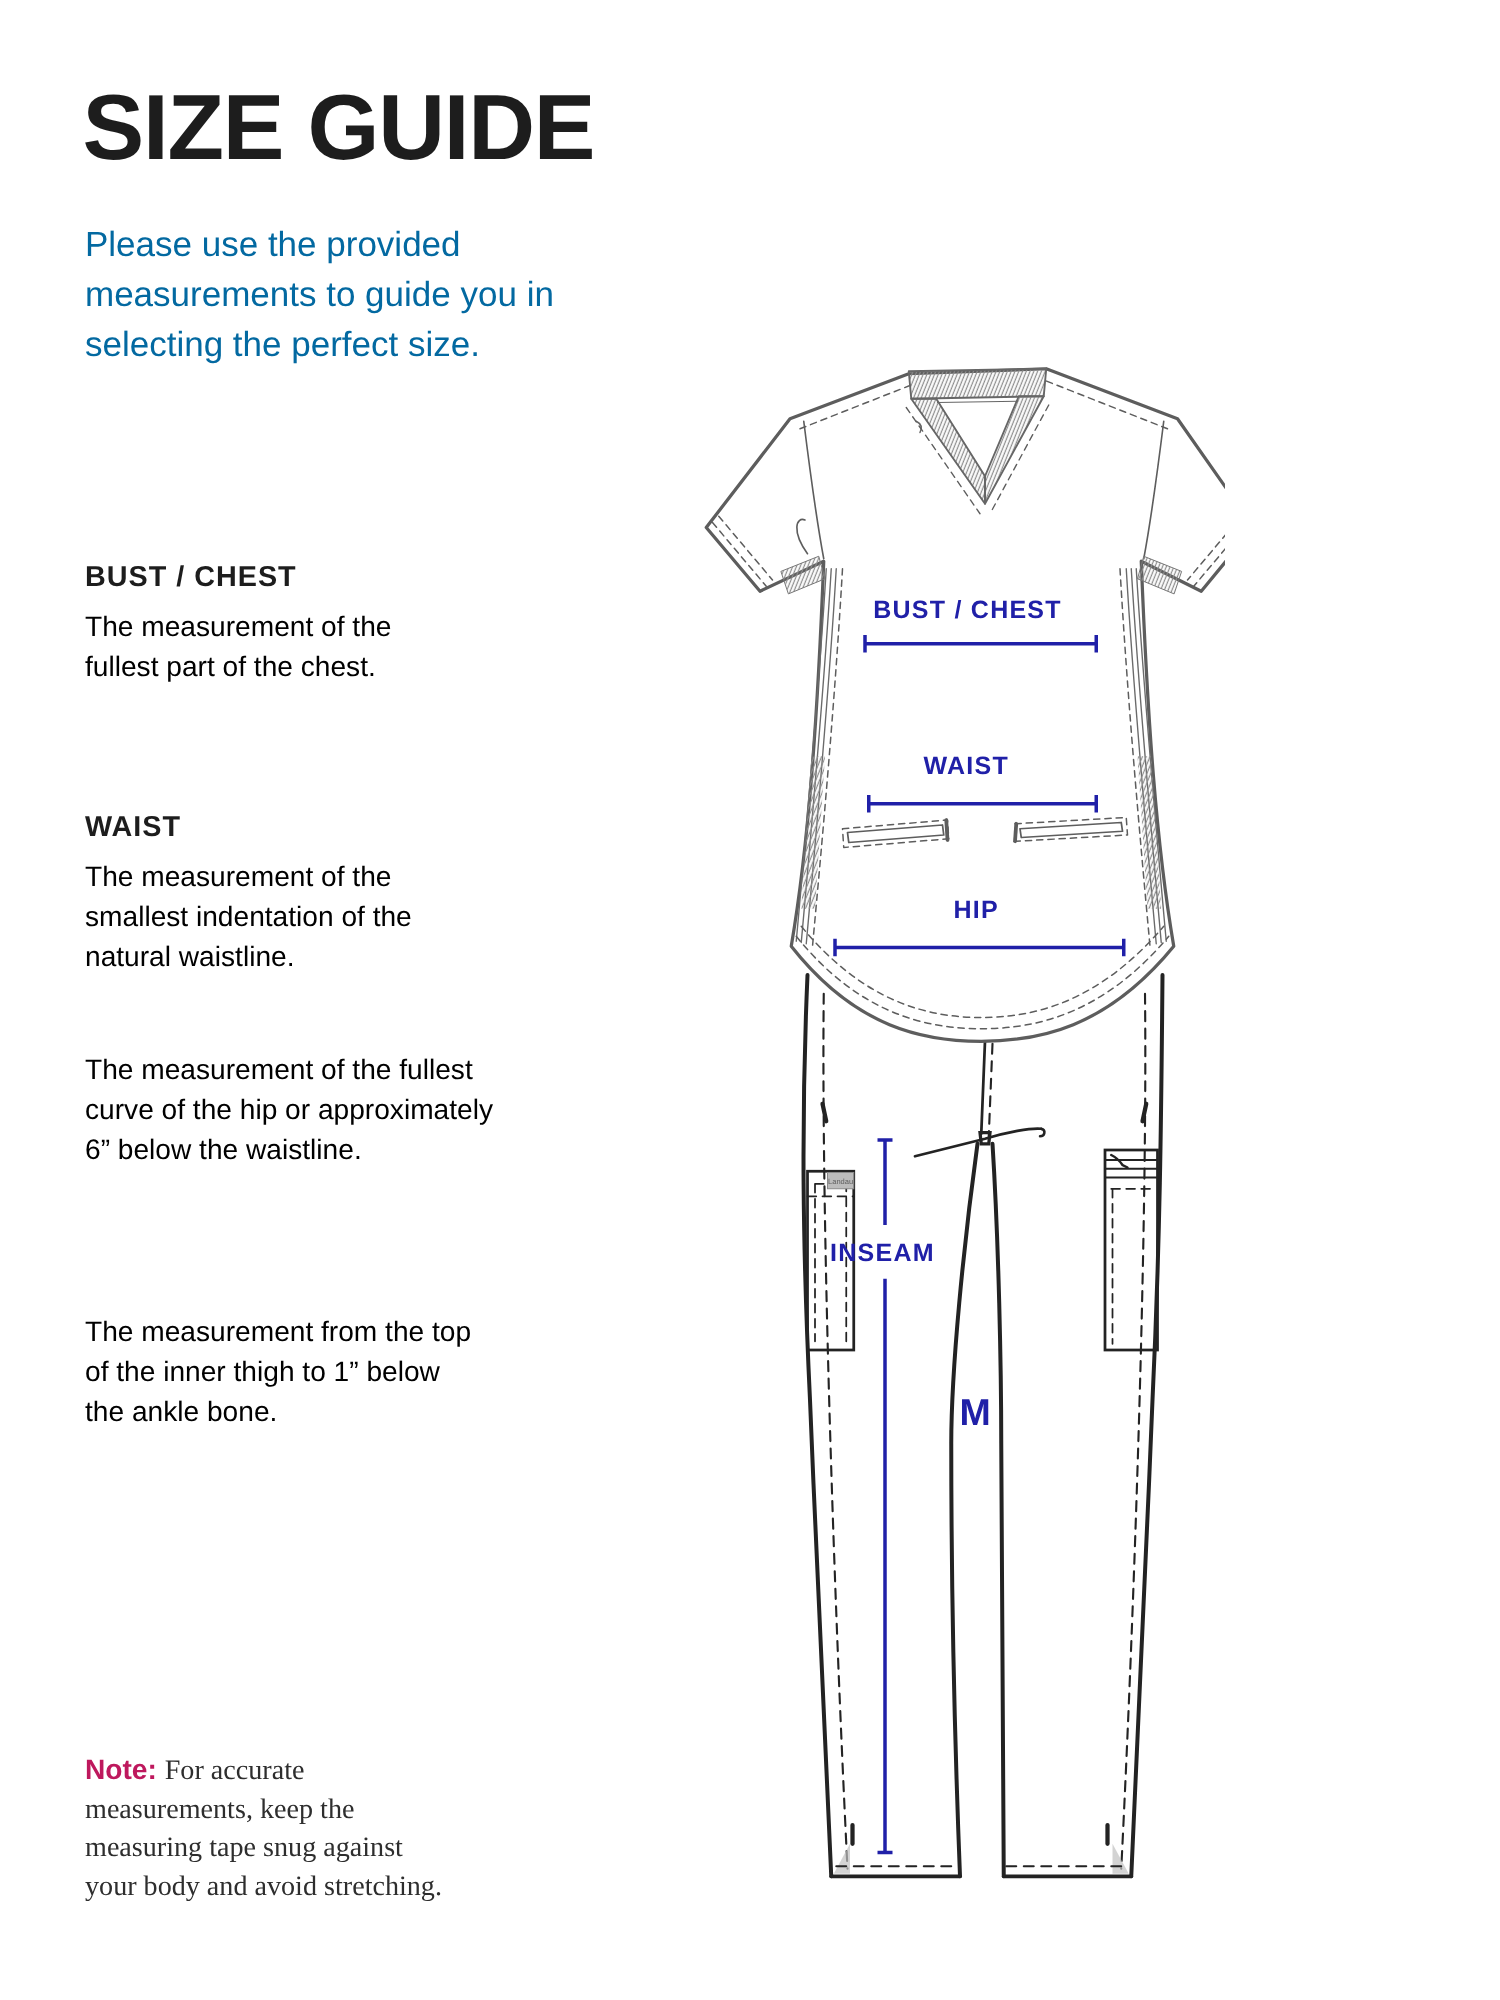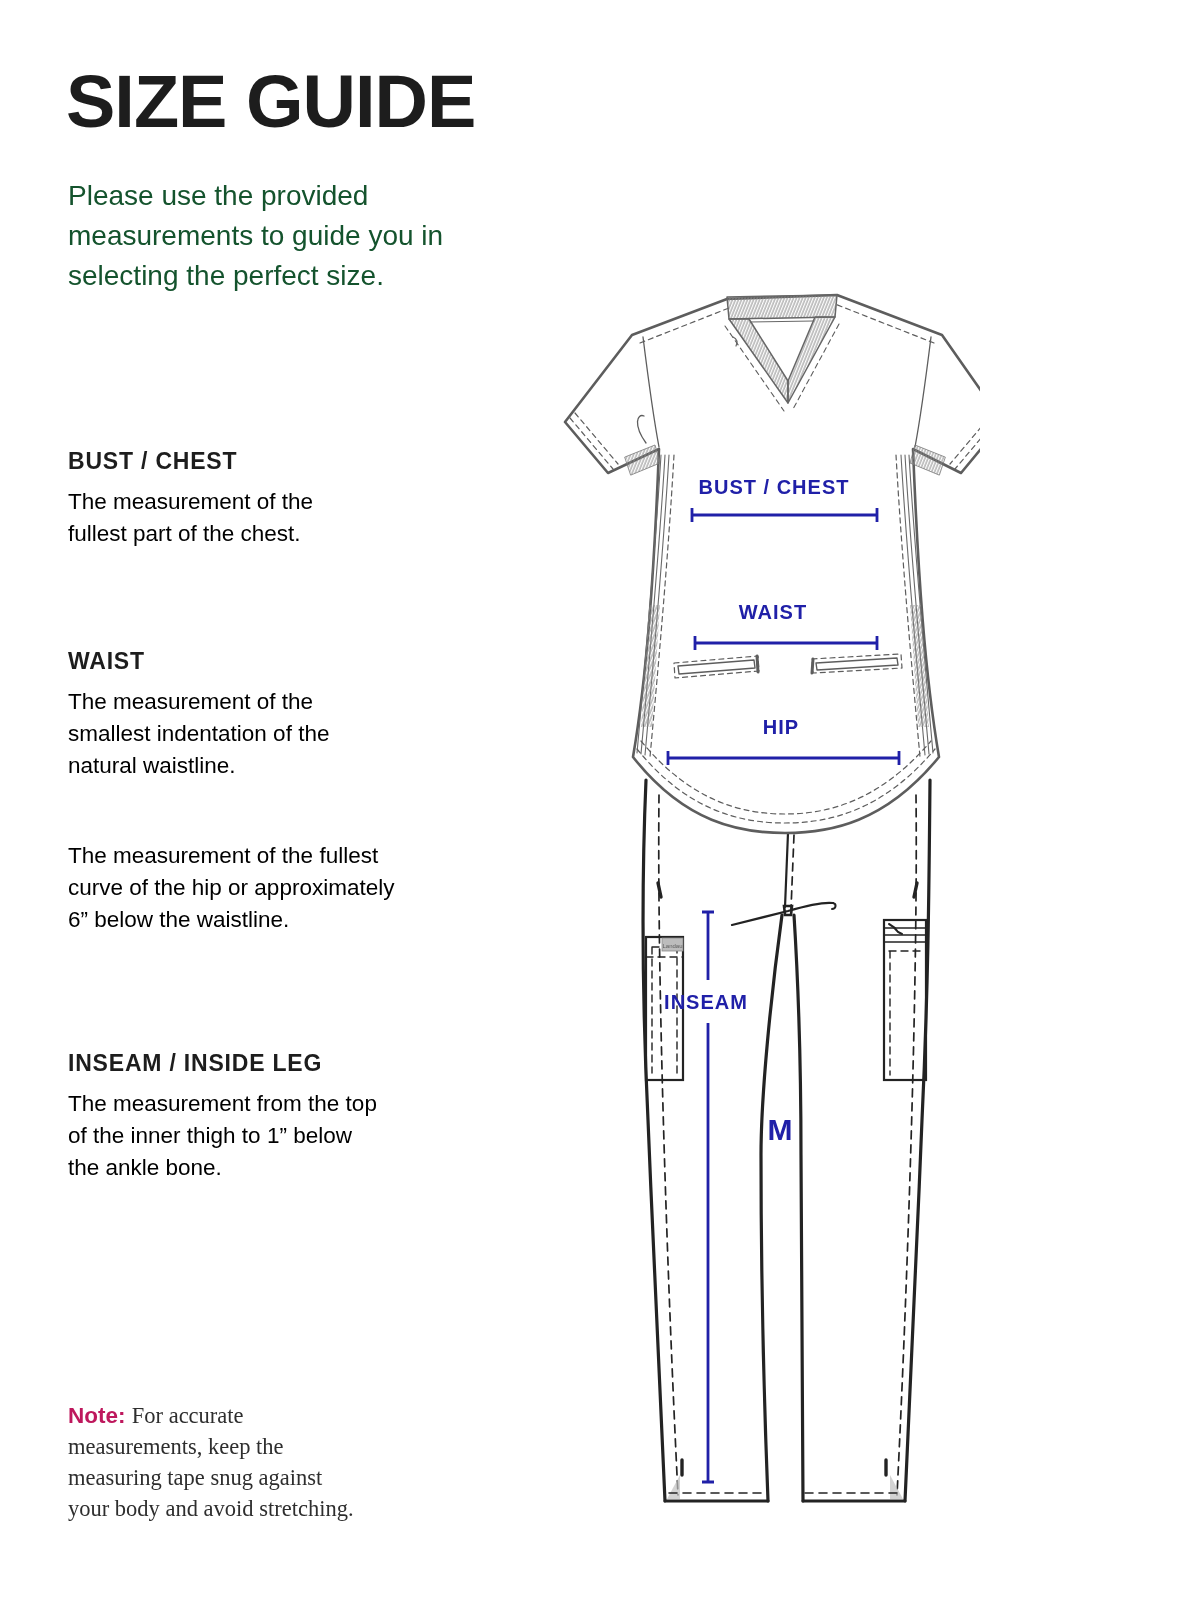--- a/index.html
+++ b/index.html
@@ -6,21 +6,21 @@
   .page{
     position:relative;width:980px;height:1600px;background:#ffffff;
     overflow:hidden;font-family:"Liberation Sans","DejaVu Sans",sans-serif;color:#1e1e1e;
   }
   .page-title{
     position:absolute;left:66px;top:62px;margin:0;
     font-size:74px;font-weight:700;letter-spacing:-1px;line-height:80px;color:#1d1d1d;
   }
   .intro{
     position:absolute;left:68px;top:176px;margin:0;width:470px;
-    font-size:28px;line-height:40px;color:#14532d;white-space:pre-line;
+    font-size:28px;line-height:40px;color:#0369a1;white-space:pre-line;
   }
   .section{position:absolute;left:68px;width:450px;}
   .section h2{
     margin:0 0 11px 0;font-size:23px;font-weight:700;letter-spacing:0.8px;color:#1d1d1d;
   }
   .section p{
     margin:0;font-size:22.5px;line-height:32px;color:#000000;white-space:pre-line;
   }
   .sec-bust{top:448px;}
   .sec-waist{top:648px;}
@@ -62,21 +62,20 @@
 natural waistline.</p>
   </div>
 
   <div class="section sec-hips">
     <p>The measurement of the fullest
 curve of the hip or approximately
 6” below the waistline.</p>
   </div>
 
   <div class="section sec-inseam">
-    <h2>INSEAM / INSIDE LEG</h2>
     <p>The measurement from the top
 of the inner thigh to 1” below
 the ankle bone.</p>
   </div>
 
   <p class="note"><b>Note:</b> <span class="note-body">For accurate
 measurements, keep the
 measuring tape snug against
 your body and avoid stretching.</span></p>
 

